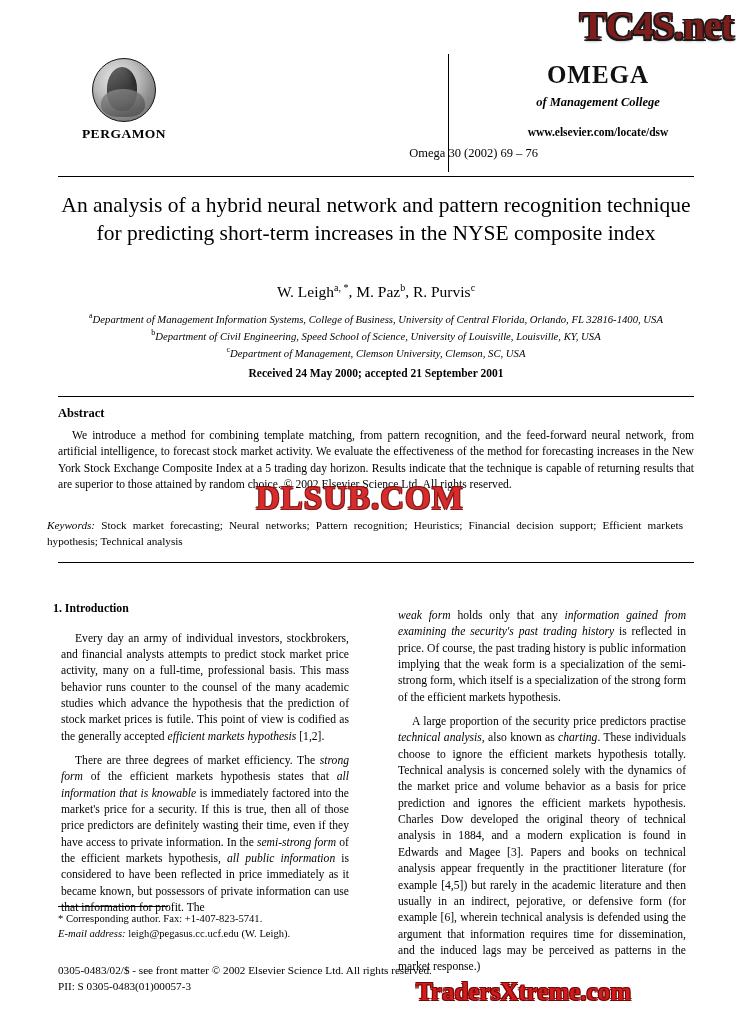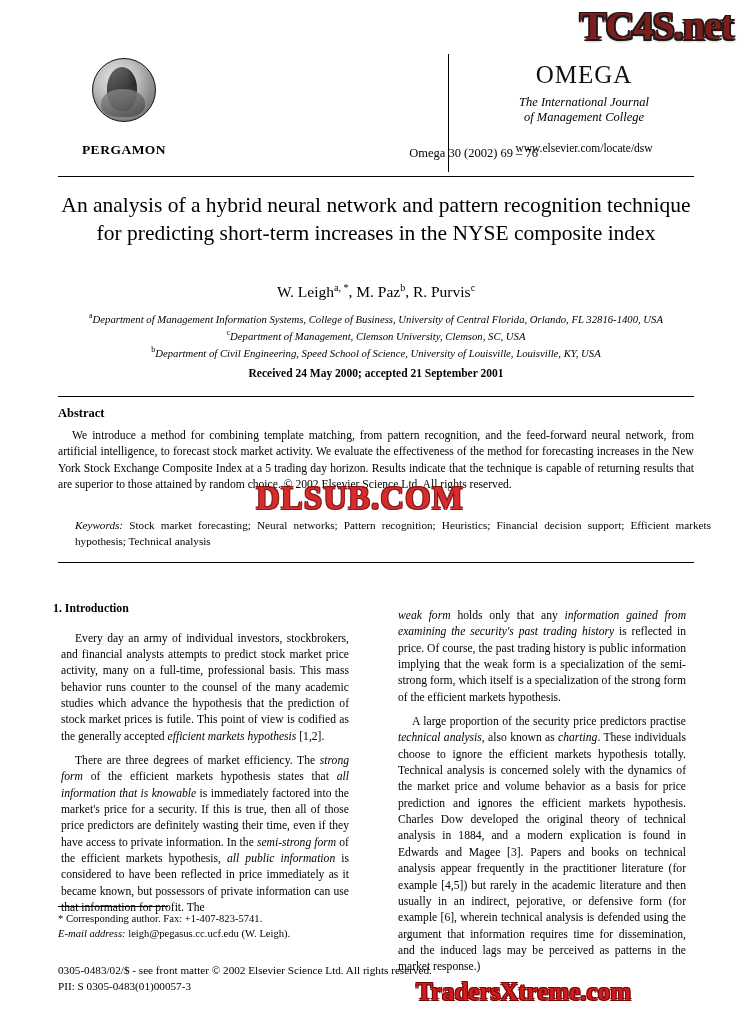--- a/index.html
+++ b/index.html
@@ -114,21 +114,21 @@
   .pergamon-mark::after {
     content: "";
     position: absolute;
     left: 8px; top: 30px;
     width: 44px; height: 28px;
     border-radius: 50% 50% 40% 40%;
     background: linear-gradient(160deg, #8d8d8d, #4a4a4a);
     opacity: 0.85;
   }
   .pergamon-word {
-    margin-top: 20px;
+    margin-top: 4px;
     font-family: "Liberation Serif", serif;
     font-weight: bold;
     font-size: 13.5px;
     letter-spacing: 0.5px;
   }
 
   .center-cite {
     position: absolute;
     left: 180px;
     top: 88px;
@@ -137,22 +137,23 @@
     font-size: 12.5px;
   }
 
   .omega-box {
     position: absolute;
     left: 390px;
     top: -4px;
     width: 246px;
     text-align: center;
     border-left: 1px solid #000;
-    padding-left: 12px;
+    padding-left: 26px;
     min-height: 118px;
+    font-weight: bold;
   }
   .omega-word {
     font-family: "Liberation Serif", serif;
     font-size: 35px;
     letter-spacing: 1px;
     line-height: 1.05;
     font-variant: small-caps;
     color: #111;
   }
   .omega-sub {
@@ -235,21 +236,21 @@
     left: 58px;
     top: 428px;
     width: 636px;
     font-size: 11.6px;
     line-height: 1.42;
     text-align: justify;
     text-indent: 14px;
   }
   .keywords {
     position: absolute;
-    left: 75px;
+    left: 47px;
     top: 518px;
     width: 636px;
     font-size: 11.2px;
     line-height: 1.42;
     text-align: justify;
   }
   .keywords .kw-label { font-style: italic; }
 
   .rule-abs-bot {
     position: absolute;
@@ -322,39 +323,38 @@
     <div class="logo-box">
       <div class="pergamon-mark"></div>
       <div class="pergamon-word">PERGAMON</div>
     </div>
 
     <div class="center-cite">Omega 30 (2002) 69 – 76</div>
 
     <div class="omega-box">
       <div class="omega-word">omega</div>
       <div class="omega-sub">
-        <div>The International Journal</div>
         <div>of Management College</div>
       </div>
       <div class="omega-url">www.elsevier.com/locate/dsw</div>
     </div>
   </div>
 
   <div class="rule-top"></div>
 
   <div class="title">An analysis of a hybrid neural network and pattern recognition technique for predicting short-term increases in the NYSE composite index</div>
 
   <div class="authors">
     W. Leigh<sup>a,&nbsp;*</sup>, M. Paz<sup>b</sup>, R. Purvis<sup>c</sup>
   </div>
 
   <div class="affil">
     <div><sup>a</sup><span>Department of Management Information Systems, College of Business, University of Central Florida, Orlando, FL 32816-1400, USA</span></div>
+    <div><sup>b</sup><span>Department of Civil Engineering, Speed School of Science, University of Louisville, Louisville, KY, USA</span></div>
     <div><sup>c</sup><span>Department of Management, Clemson University, Clemson, SC, USA</span></div>
-    <div><sup>b</sup><span>Department of Civil Engineering, Speed School of Science, University of Louisville, Louisville, KY, USA</span></div>
   </div>
 
   <div class="received">Received 24 May 2000; accepted 21 September 2001</div>
 
   <div class="rule-abs-top"></div>
 
   <div class="abstract-head">Abstract</div>
   <div class="abstract-body">We introduce a method for combining template matching, from pattern recognition, and the feed-forward neural network, from artificial intelligence, to forecast stock market activity. We evaluate the effectiveness of the method for forecasting increases in the New York Stock Exchange Composite Index at a 5 trading day horizon. Results indicate that the technique is capable of returning results that are superior to those attained by random choice. © 2002 Elsevier Science Ltd. All rights reserved.</div>
 
   <div class="keywords">

